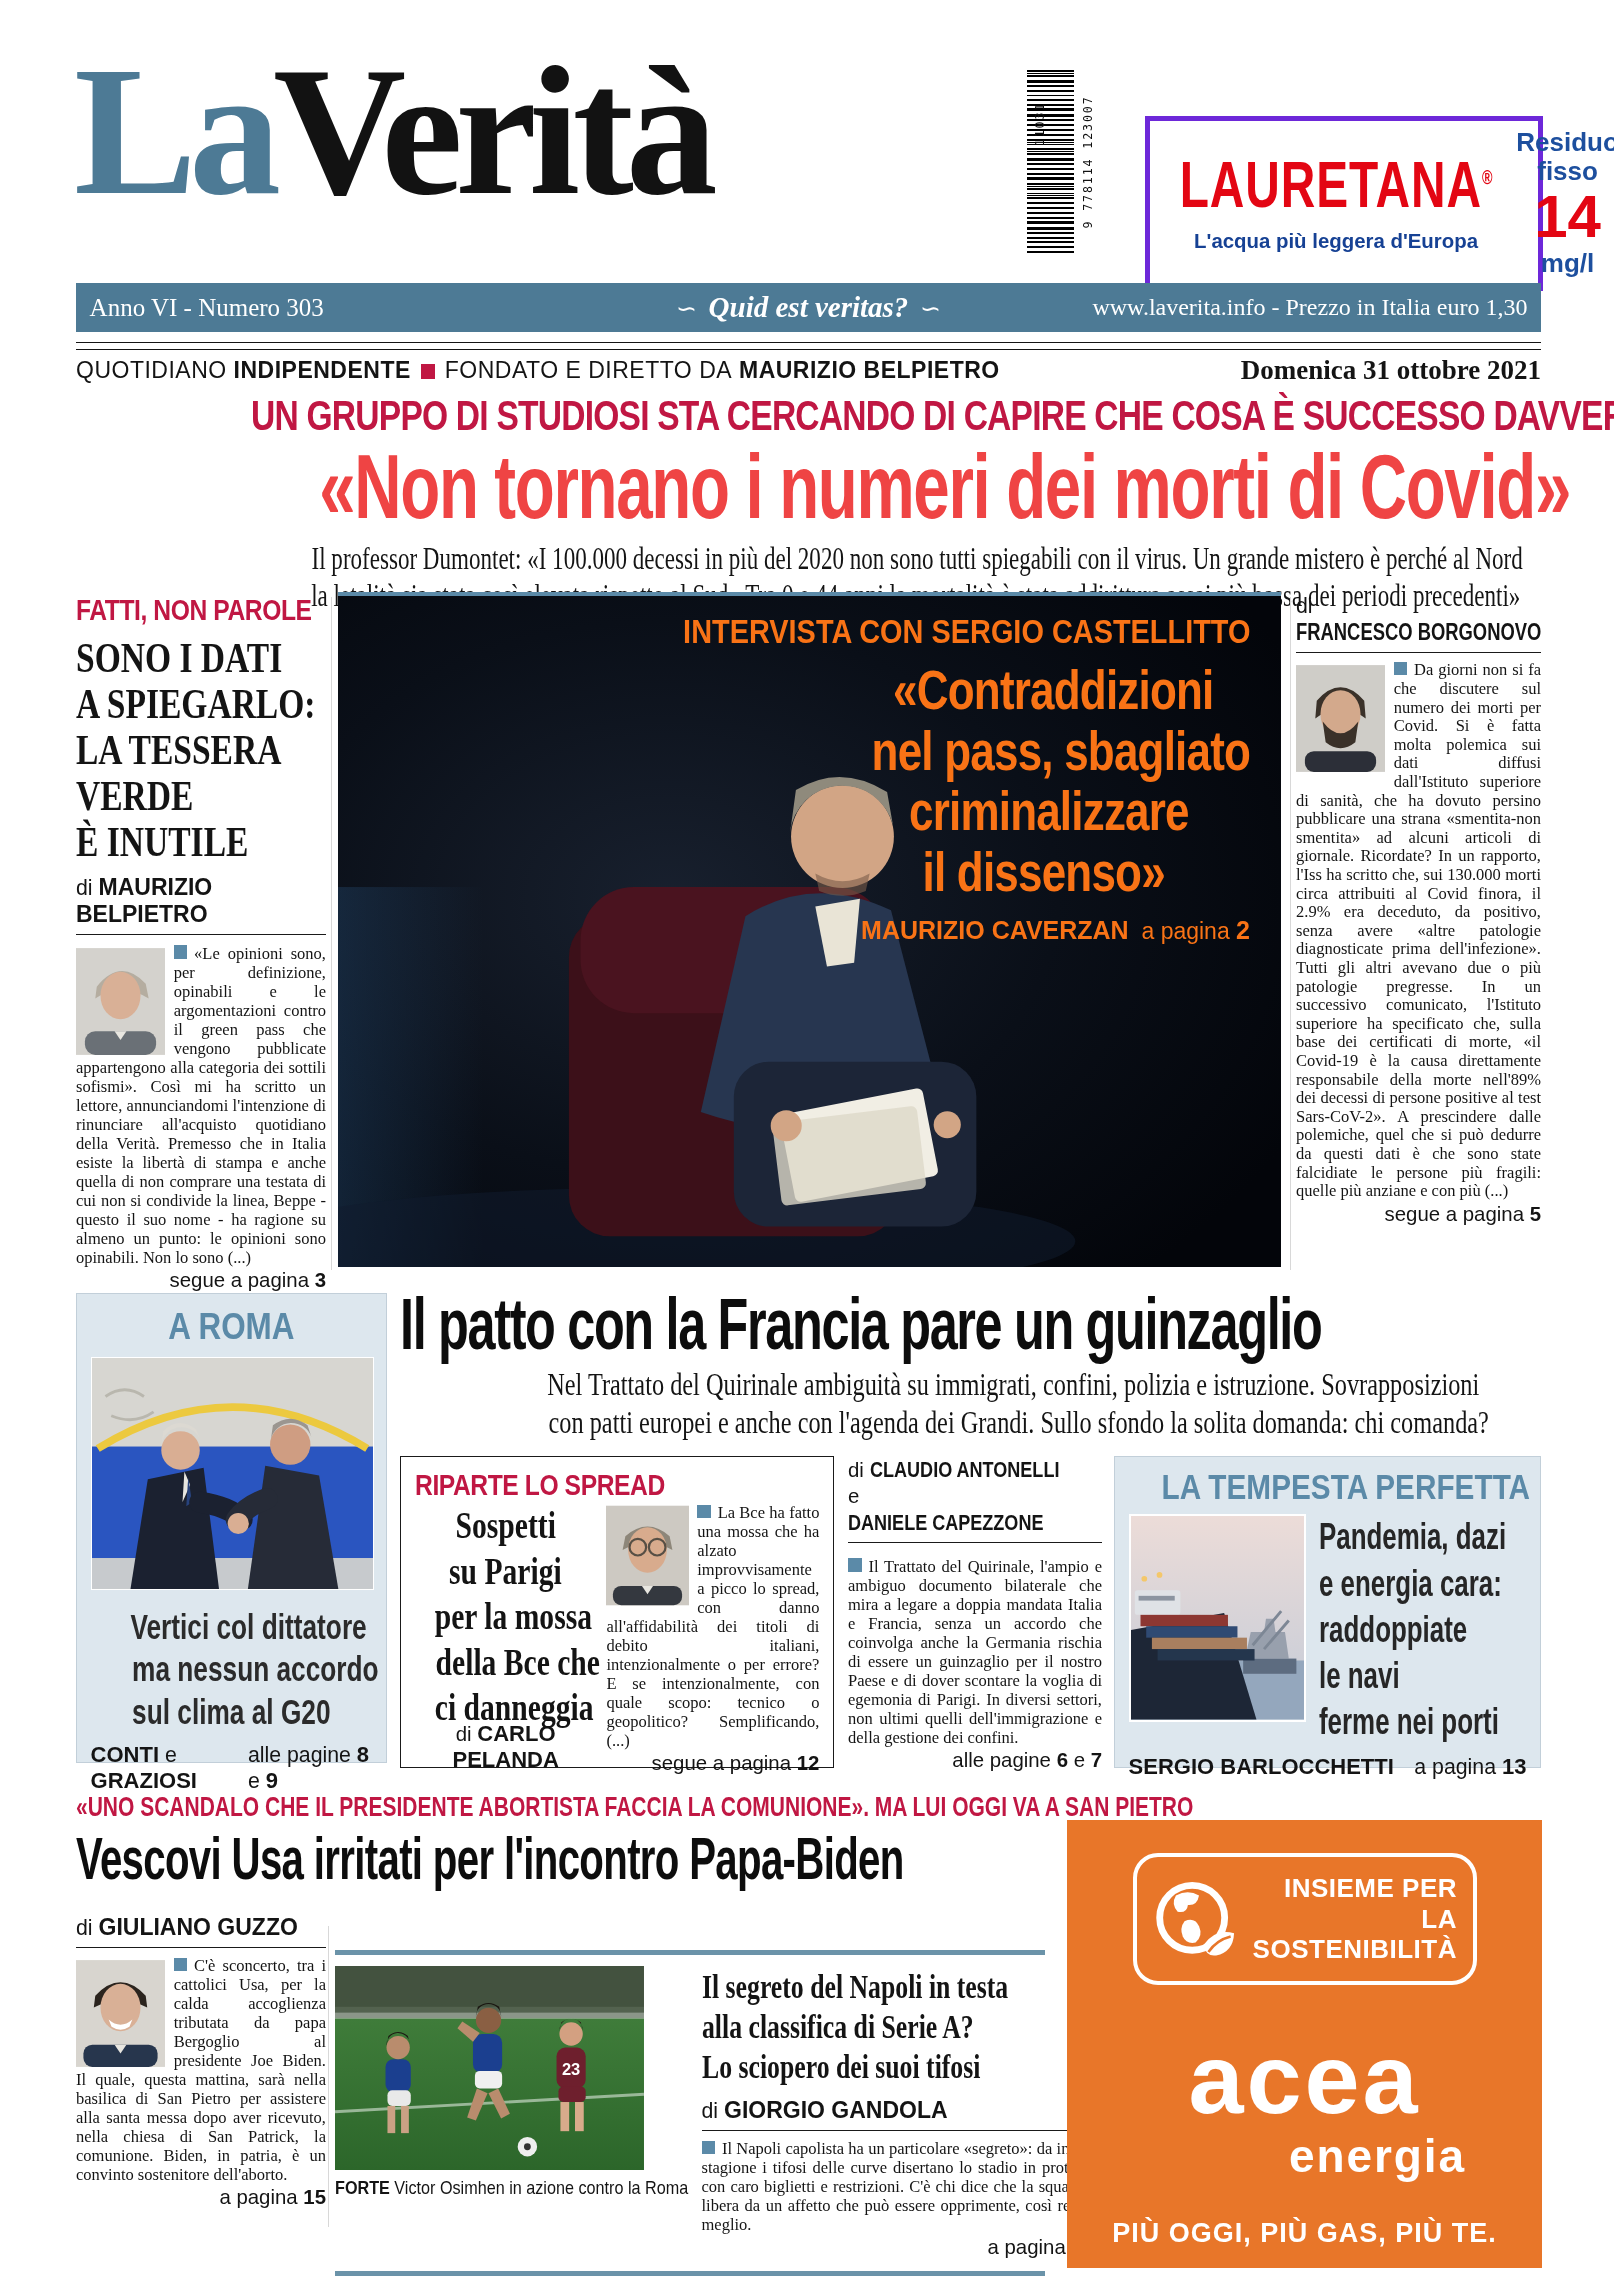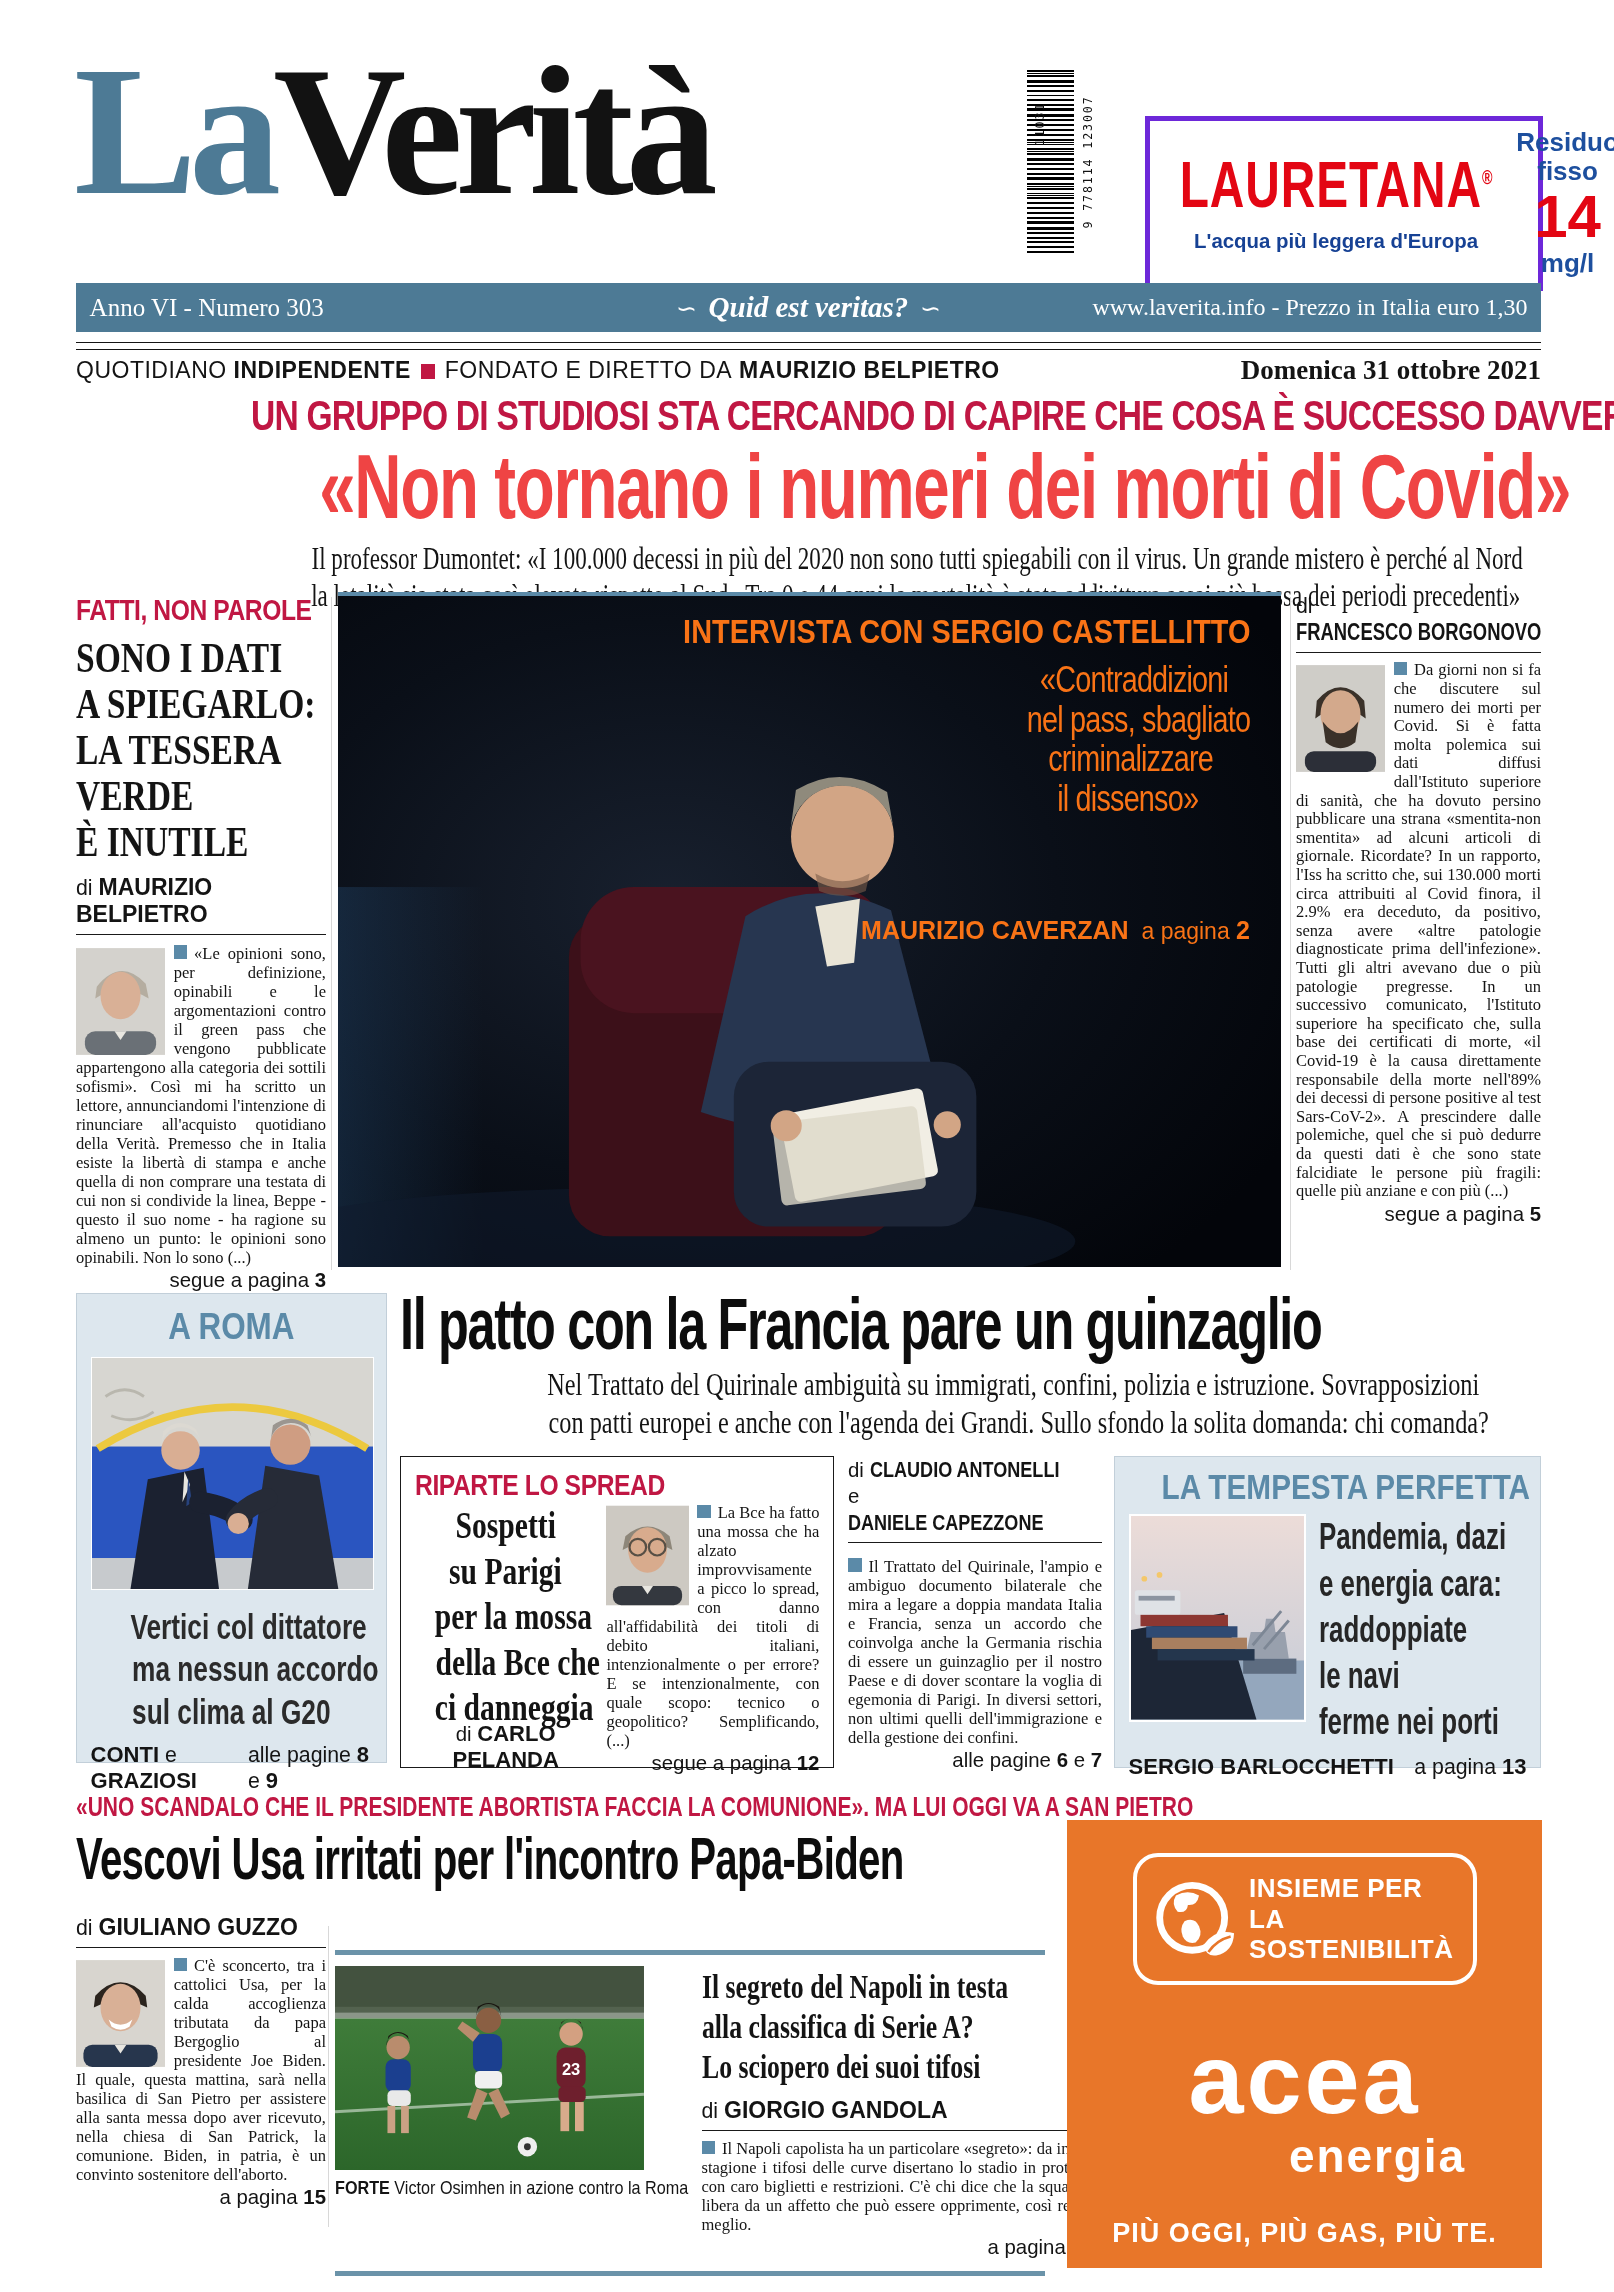--- a/index.html
+++ b/index.html
@@ -63,21 +63,21 @@
   .sq { display:inline-block; width:13.6px; height:13.6px; background:#5b8aa8; margin-right:6.8px; }
   .headshot { float:left; width:89px; height:109px; margin:2.9px 8.7px 1.9px 0; }
   .jump { font-family:"Liberation Sans",sans-serif; font-size:20.4px; text-align:right; margin-top:1.9px; }
   .jump b { font-weight:700; }
 
   #photo-main { left:338px; top:592px; width:943px; height:673px; border-top:4.9px solid #5b8aa8; background:#05070c; }
   #photo-main svg { position:absolute; inset:0; }
   .ov { position:absolute; right:31px; color:#f97316; text-align:center; z-index:2; }
   #ov-kicker { top:15.5px; font-weight:700; font-size:34px; }
   #ov-headline { top:64px; }
-  #ov-headline div { font-weight:400; font-size:36px; line-height:1.1; letter-spacing:-1px; }
+  #ov-headline div { font-weight:700; font-size:55px; line-height:1.1; letter-spacing:-1px; }
   #ov-byline { top:320px; font-size:23px; }
   #ov-byline b { font-size:25px; font-weight:700; }
 
   #col-right { left:1296px; top:594px; width:245px; }
 
   
   .bluebox { background:#dde7ee; border:1px solid #c2cfd9; }
   #roma-box { left:76px; top:1293px; width:311px; height:470px; padding:11.6px 13.6px; }
   .box-title { text-align:center; font-weight:700; font-size:37px; color:#5b8aa8; }
   #roma-photo { width:283px; height:233px; margin:9.7px auto 0; border:1.9px solid #fff; position:relative; overflow:hidden; }
@@ -115,21 +115,21 @@
   .blue-rule { height:4.9px; background:#6b93a9; }
   #nb-flex { display:flex; margin-top:11.6px; }
   #nb-photo { width:309px; height:204px; position:relative; overflow:hidden; flex:none; }
   .caption { margin-top:6.8px; font-size:18.4px; width:349px; }
   .caption b { font-weight:700; }
   #nb-text { flex:1; margin-left:17.5px; margin-top:1.9px; }
   #nb-text .hl div { font-weight:700; font-size:33px; line-height:1.2; }
   #mid-bot .blue-rule.btm { margin-top:11.6px; }
 
   #acea { left:1067px; top:1820px; width:475px; height:448px; background:#e87629; color:#fff; }
-  #acea-badge { width:344px; height:132px; border:4.9px solid #fff; border-radius:25px; margin:33px auto 0; display:flex; align-items:center; padding:0 15.5px; gap:11.6px; }
+  #acea-badge { width:344px; height:132px; border:4.9px solid #fff; border-radius:25px; margin:33px auto 0; display:flex; align-items:center; padding:0 15.5px; gap:11.6px;text-align:right; }
   #acea-badge .bt { font-family:"Liberation Sans",sans-serif; font-weight:700; font-size:26px; line-height:1.18; letter-spacing:0.5px; }
   #acea-brand { text-align:center; font-family:"Liberation Sans",sans-serif; font-weight:700; font-size:99px; line-height:.9; letter-spacing:2.9px; margin-top:49px; }
   #acea-sub { text-align:center; font-family:"Liberation Sans",sans-serif; font-weight:700; font-size:46px; letter-spacing:1.9px; margin-top:5.8px; padding-left:146px; }
   #acea-tag { text-align:center; font-family:"Liberation Sans",sans-serif; font-weight:700; font-size:27px; letter-spacing:1px; margin-top:35px; }
 </style>
 </head>
 <body>
 
 <div id="page">
 

